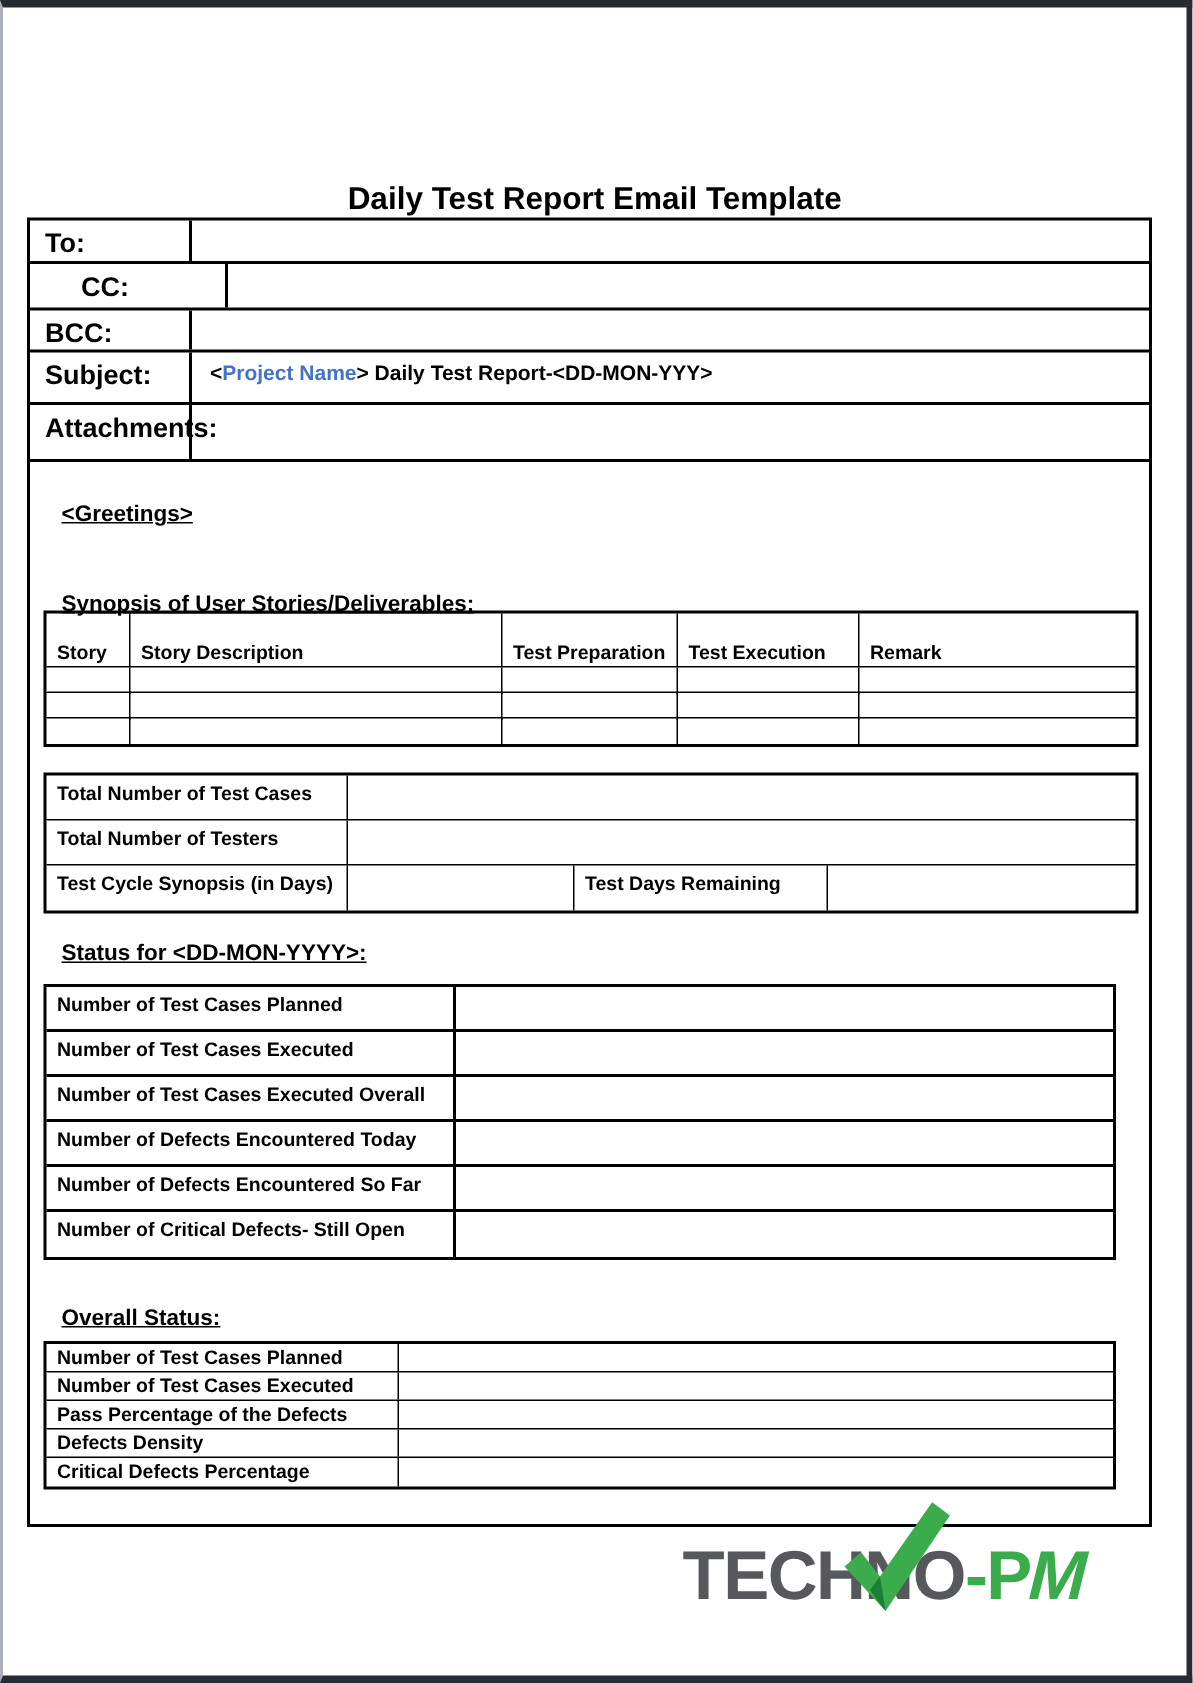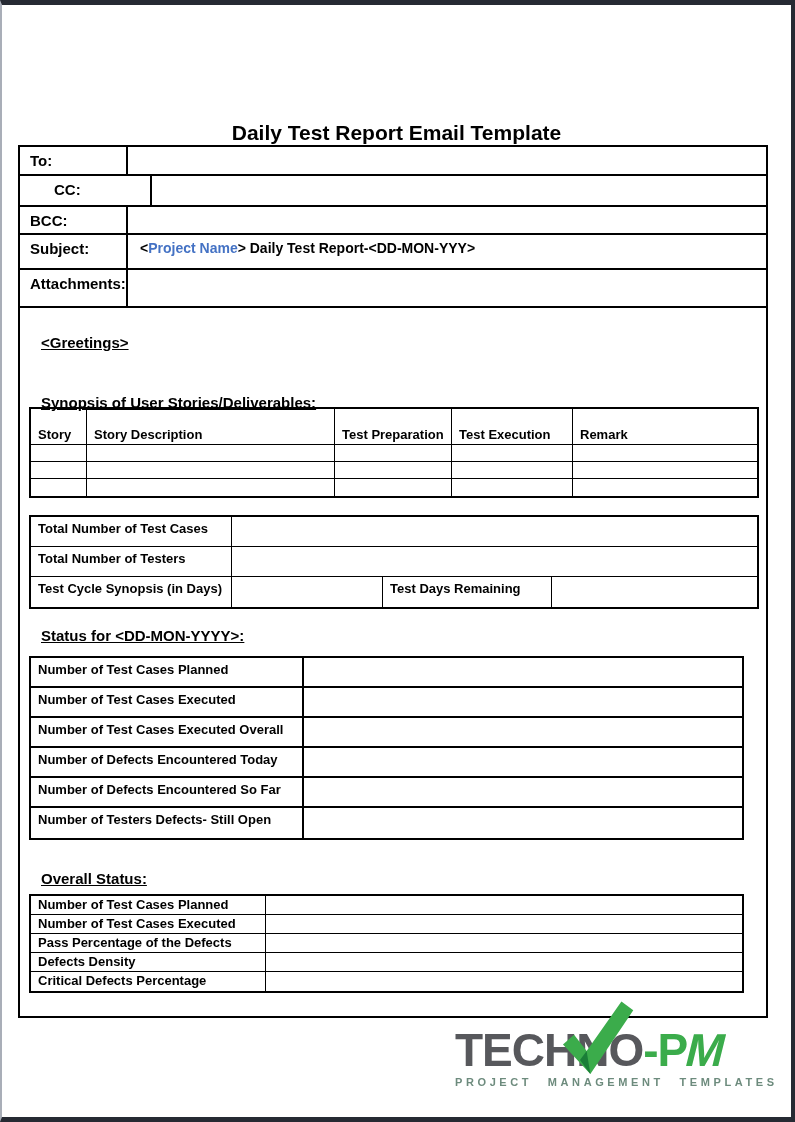--- a/index.html
+++ b/index.html
@@ -20,21 +20,21 @@
   .doc-title{
     position:absolute;top:116px;left:0;width:100%;
     text-align:center;font-size:21px;font-weight:700;margin:0;
   }
   .content-box{
     position:absolute;left:16px;top:140px;width:750px;height:873px;
     border:2px solid #000;box-sizing:border-box;
   }
   
   .email-row{display:grid;grid-template-columns:108px 1fr;border-bottom:2px solid #000;}
-  .email-label{border-right:2px solid #000;padding:5px 4px 0 10px;font-size:15px;}
+  .email-label{border-right:2px solid #000;padding:5px 4px 0 10px;font-size:18px;}
   .email-value{padding:5px 4px 0 12px;font-size:14px;}
   .row-to{height:27px;}
   .row-cc{height:29px;padding-left:24px;}
   .row-bcc{height:26px;}
   .row-subject{height:33px;}
   .row-attachments{height:36px;}
   .proj-name{color:#4472c4;}
   
   .h-body{position:absolute;left:9px;font-size:15px;font-weight:700;margin:12px;text-decoration:underline;}
   
@@ -170,21 +170,21 @@
       </div>
       <div class="trow sta-row">
         <div class="tcell">Number of Defects Encountered Today</div>
         <div class="tcell"></div>
       </div>
       <div class="trow sta-row">
         <div class="tcell">Number of Defects Encountered So Far</div>
         <div class="tcell"></div>
       </div>
       <div class="trow sta-row">
-        <div class="tcell">Number of Testers Defects- Still Open</div>
+        <div class="tcell">Number of Critical Defects- Still Open</div>
         <div class="tcell"></div>
       </div>
     </div>
 
     <p class="h-body" style="top:711px;">Overall Status:</p>
 
     <div class="tbl ovl-tbl">
       <div class="trow ovl-row">
         <div class="tcell">Number of Test Cases Planned</div>
         <div class="tcell"></div>
@@ -207,16 +207,15 @@
       </div>
     </div>
 
   </div>
 
   <div class="logo">
     <div class="logo-main"><span>TECH</span><span class="lg-n"><span>N</span><svg class="lg-check" viewBox="0 0 100 100" xmlns="http://www.w3.org/2000/svg">
             <polygon points="4,60 19,47 36,69 83,2 99,14 41,100" fill="#3bac4b"></polygon>
             <polygon points="27,81 41,100 36,69" fill="#1a7e38"></polygon>
           </svg></span><span>O</span><span class="lg-green">-P</span><span class="lg-green lg-m">M</span></div>
-    <div class="logo-tagline">PROJECT MANAGEMENT TEMPLATES</div>
   </div>
 
 </div>
 
 </body></html>

